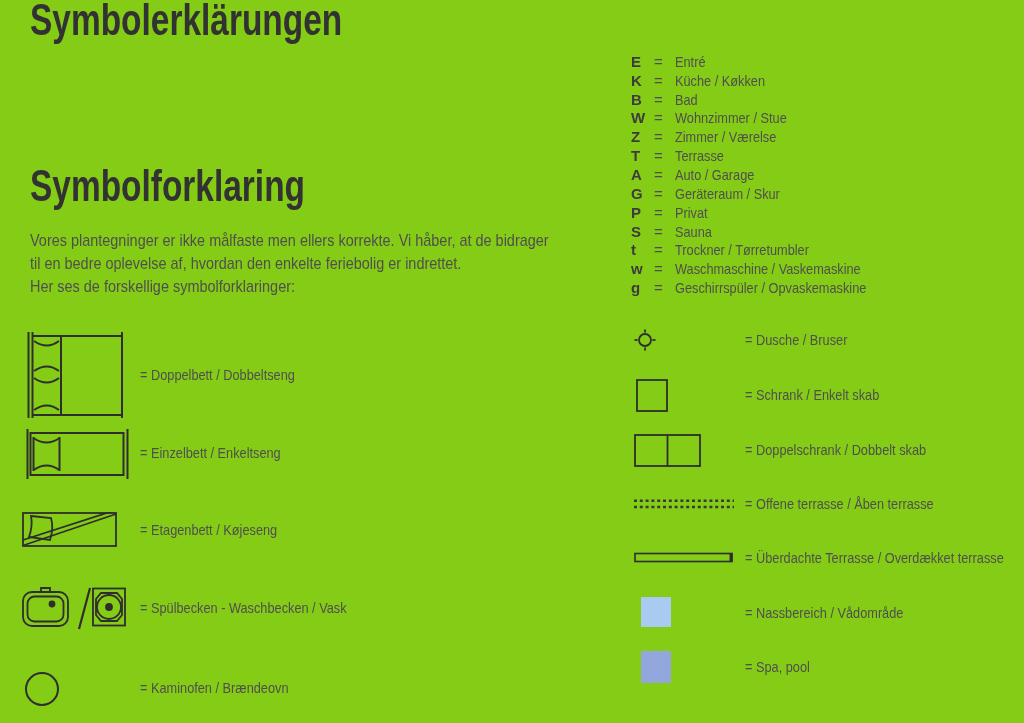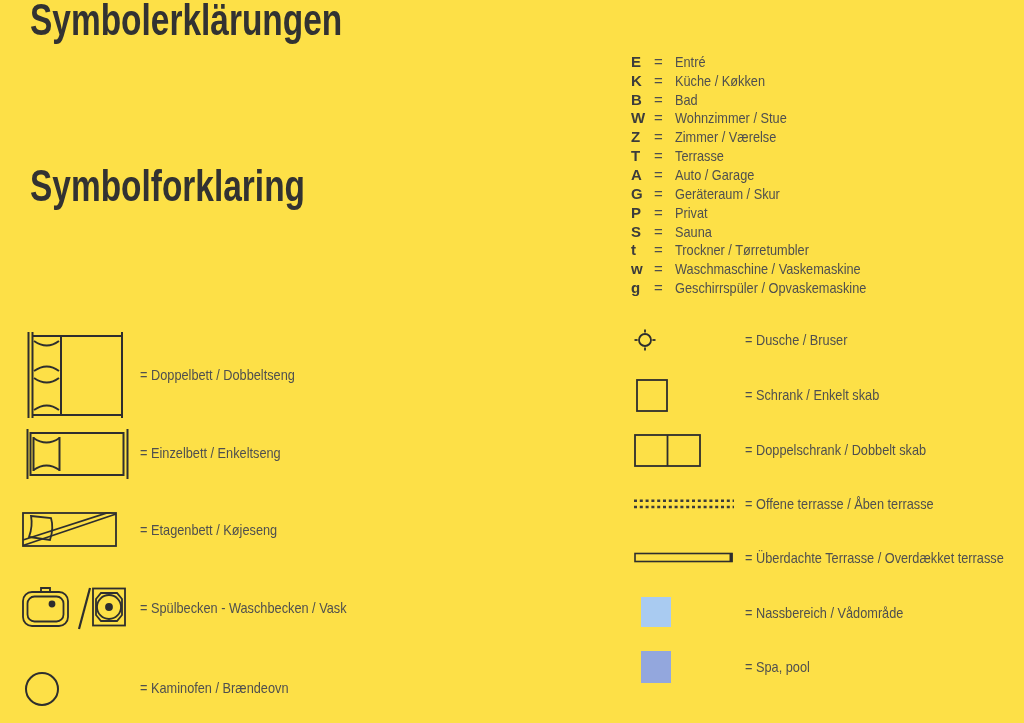--- a/index.html
+++ b/index.html
@@ -1,19 +1,19 @@
 <!DOCTYPE html>
 <html><head>
 <meta charset="utf-8">
 <style>
   html,body{margin:0;padding:0;background:#e8e8e8;}
   .page{
     position:relative;
     width:1024px;height:723px;
-    background:#fde047;
+    background:#84cc16;
     font-family:"Liberation Sans", sans-serif;
     color:#4f4f4f;
     overflow:hidden;
   }
   .abs{position:absolute;}
   .h1{
     font-size:44px;font-weight:700;color:#323232;
     white-space:nowrap;line-height:46px;
     transform:scaleX(0.76);transform-origin:0 0;
   }
@@ -43,20 +43,25 @@
   svg{display:block;}
 </style>
 </head>
 <body>
 
 <div class="page">
 
   <div class="abs h1" style="left:30px;top:-3px;">Symbolerklärungen</div>
 
   <div class="abs h1" style="left:30px;top:163px;">Symbolforklaring</div>
+  <div class="abs para" style="left:30px;top:229px;">
+    <div class="pline">Vores plantegninger er ikke målfaste men ellers korrekte. Vi håber, at de bidrager</div>
+    <div class="pline">til en bedre oplevelse af, hvordan den enkelte feriebolig er indrettet.</div>
+    <div class="pline">Her ses de forskellige symbolforklaringer:</div>
+  </div>
 
   <div class="abs legend">
     <div class="lrow">
       <span class="lkey">E</span>
       <span class="leq">=</span>
       <span class="lval">Entré</span>
     </div>
     <div class="lrow">
       <span class="lkey">K</span>
       <span class="leq">=</span>

